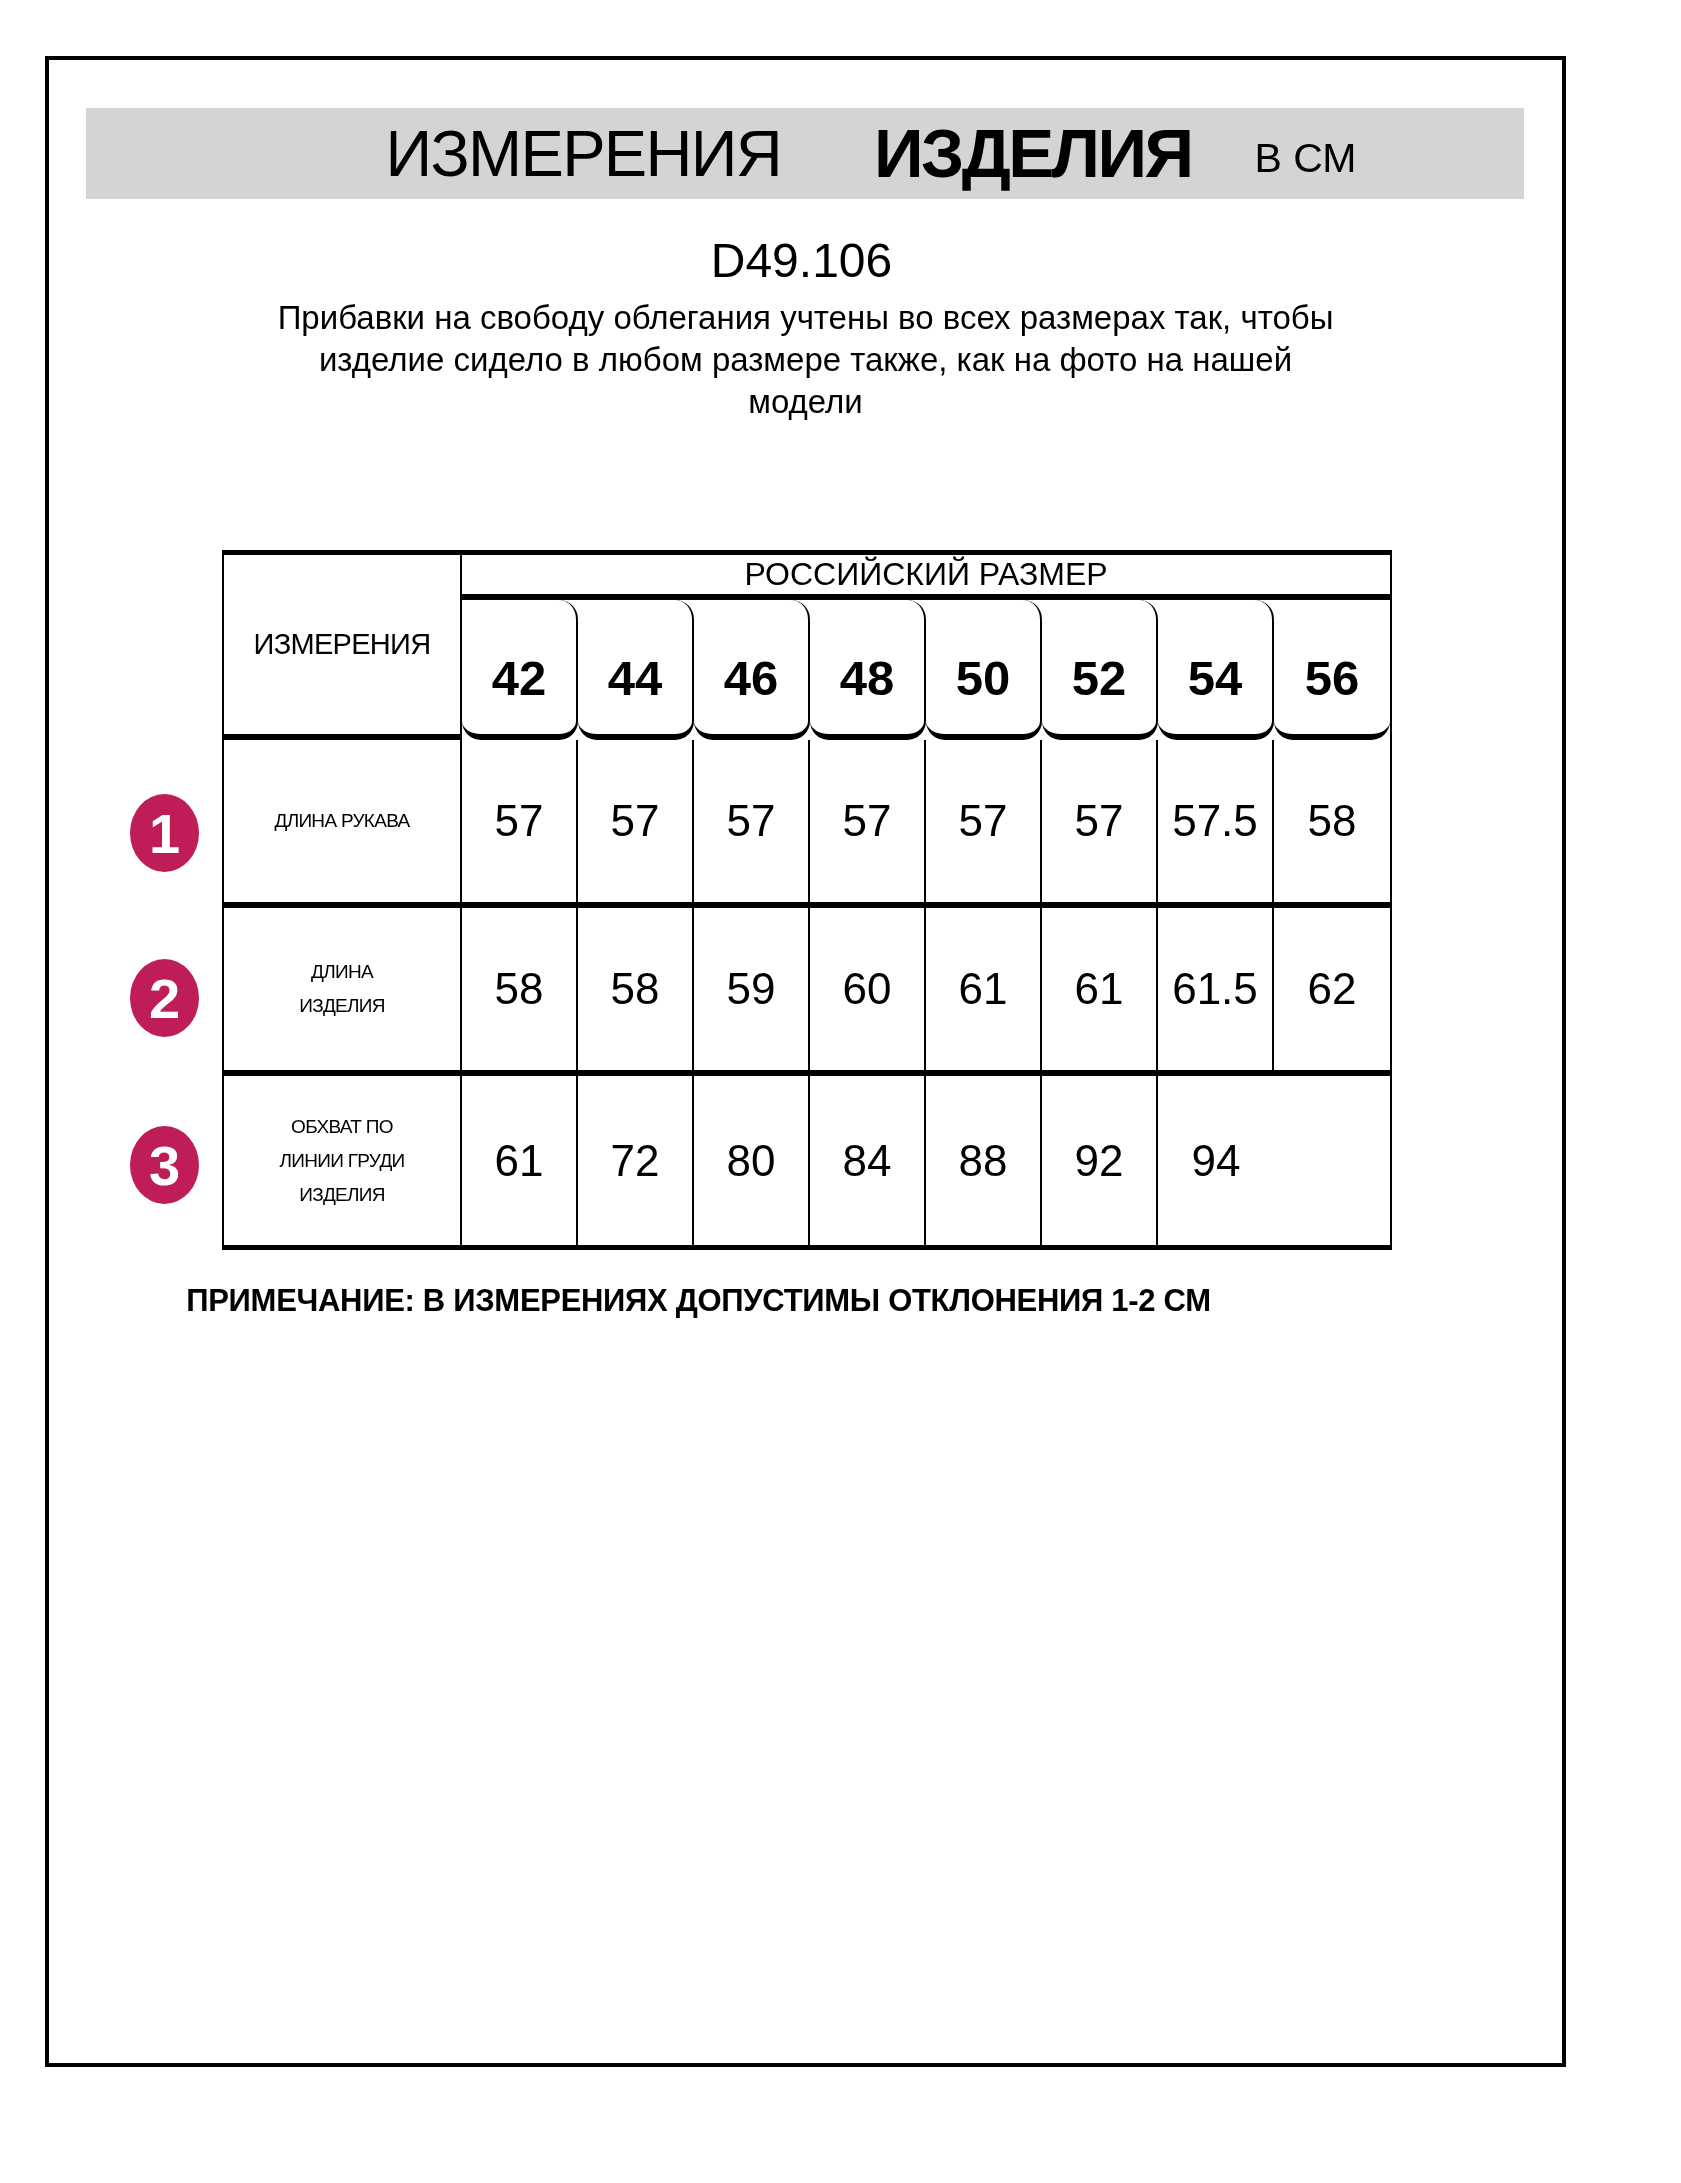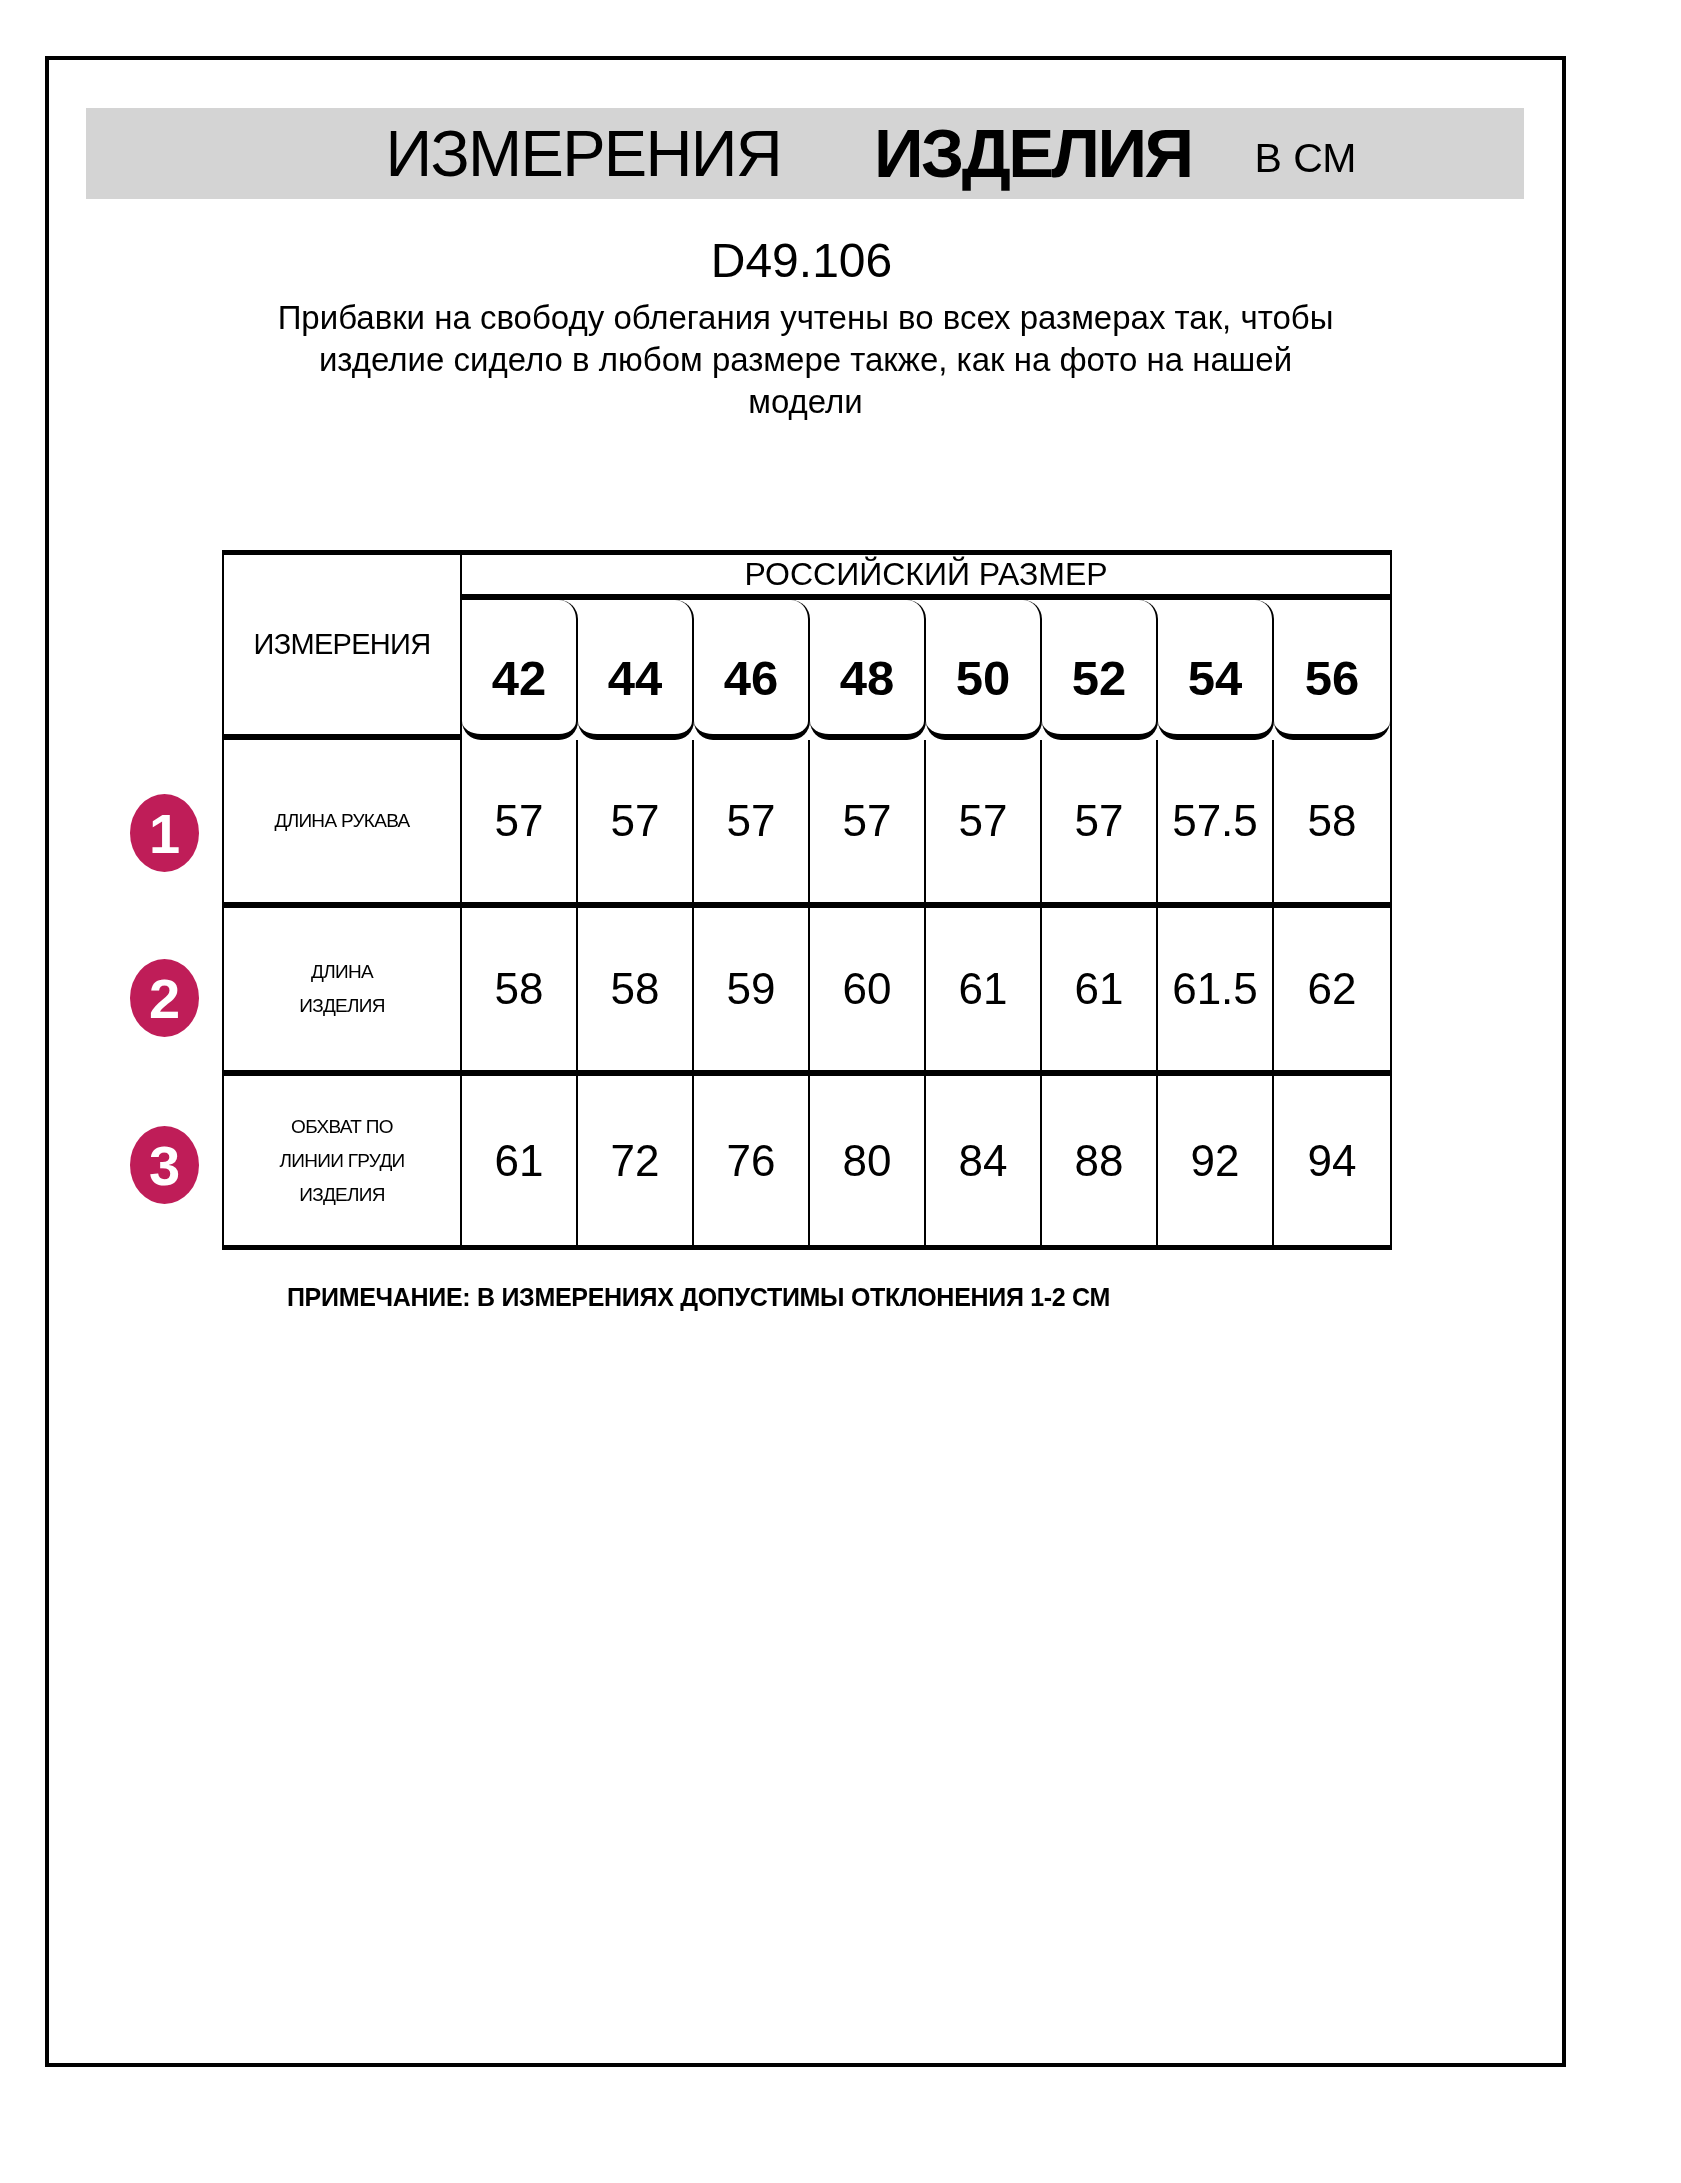--- a/index.html
+++ b/index.html
@@ -59,21 +59,21 @@
     background:#bf1d58; border-radius:50%;
     display:flex; align-items:center; justify-content:center;
     color:#fff; font-size:56px; font-weight:700;
   }
   .badge-1 { top:794px; }
   .badge-2 { top:959px; }
   .badge-3 { top:1126px; }
 
   .note {
     position:absolute; left:45px; top:1283px; width:1307px;
-    text-align:center; font-size:25px; font-weight:700; letter-spacing:-0.3px;
+    text-align:center; font-size:31px; font-weight:700; letter-spacing:-0.3px;
   }
 </style>
 </head>
 <body>
 
 <div class="page">
   <div class="frame"></div>
 
   <div class="title-band">
     <span class="title-w1">ИЗМЕРЕНИЯ</span>
@@ -128,21 +128,20 @@
     <div class="cell value-cell vr hb">61.5</div>
     <div class="cell value-cell hb">62</div>
 
     <div class="cell label-cell vr">
       <span>ОБХВАТ ПО</span>
       <span>ЛИНИИ ГРУДИ</span>
       <span>ИЗДЕЛИЯ</span>
     </div>
     <div class="cell value-cell vr">61</div>
     <div class="cell value-cell vr">72</div>
-    <div class="cell value-cell vr">76</div>
     <div class="cell value-cell vr">80</div>
     <div class="cell value-cell vr">84</div>
     <div class="cell value-cell vr">88</div>
     <div class="cell value-cell vr">92</div>
     <div class="cell value-cell">94</div>
   </div>
 
   <div class="row-badge badge-1">
     <span>1</span>
   </div>

